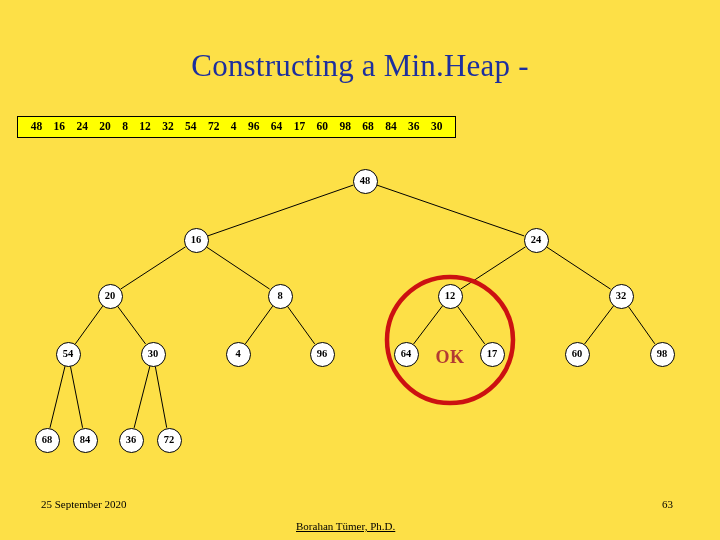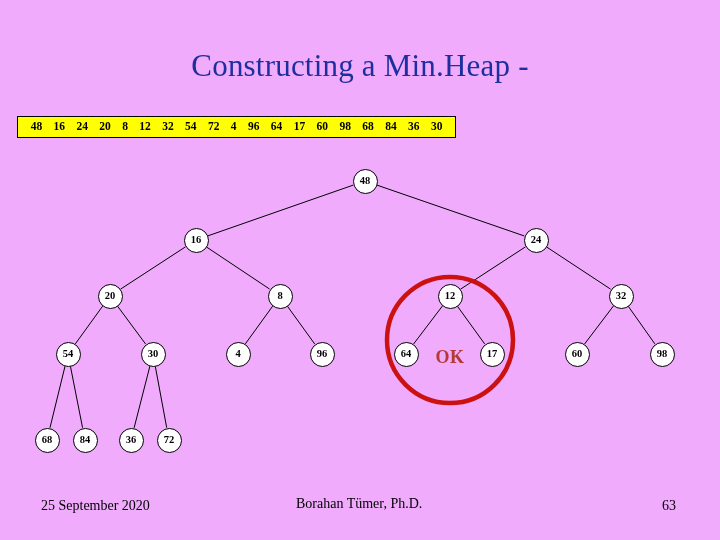--- a/index.html
+++ b/index.html
@@ -4,21 +4,21 @@
 <style>
   html, body {
     margin: 0;
     padding: 0;
     background: #ffffff;
   }
   #slide {
     position: relative;
     width: 720px;
     height: 540px;
-    background: #f0abfc;
+    background: #fde047;
     overflow: hidden;
     font-family: "Liberation Serif", "DejaVu Serif", serif;
   }
 
   
   #slide-title {
     position: absolute;
     left: 0;
     top: 48px;
     width: 720px;
@@ -94,26 +94,26 @@
     font-size: 18px;
     font-weight: bold;
     color: #b23a33;
     letter-spacing: 0.5px;
   }
 
   
   .footer-text {
     position: absolute;
     font-family: "Liberation Serif", "DejaVu Serif", serif;
-    font-size: 14px;
+    font-size: 11px;
     color: #000000;
     white-space: nowrap;
   }
   #footer-date  { left: 41px;  top: 498px; }
-  #footer-author{ left: 296px; top: 496px; }
+  #footer-author{ left: 296px; top: 520px; text-decoration: underline; }
   #footer-page  { left: 662px; top: 498px; }
 </style>
 </head>
 <body>
 
 <div id="slide">
 
   <div id="slide-title">Constructing a Min.Heap -</div>
 
   <div id="array-bar" style="background: rgb(255, 255, 0); border-color: rgb(0, 0, 0);">

